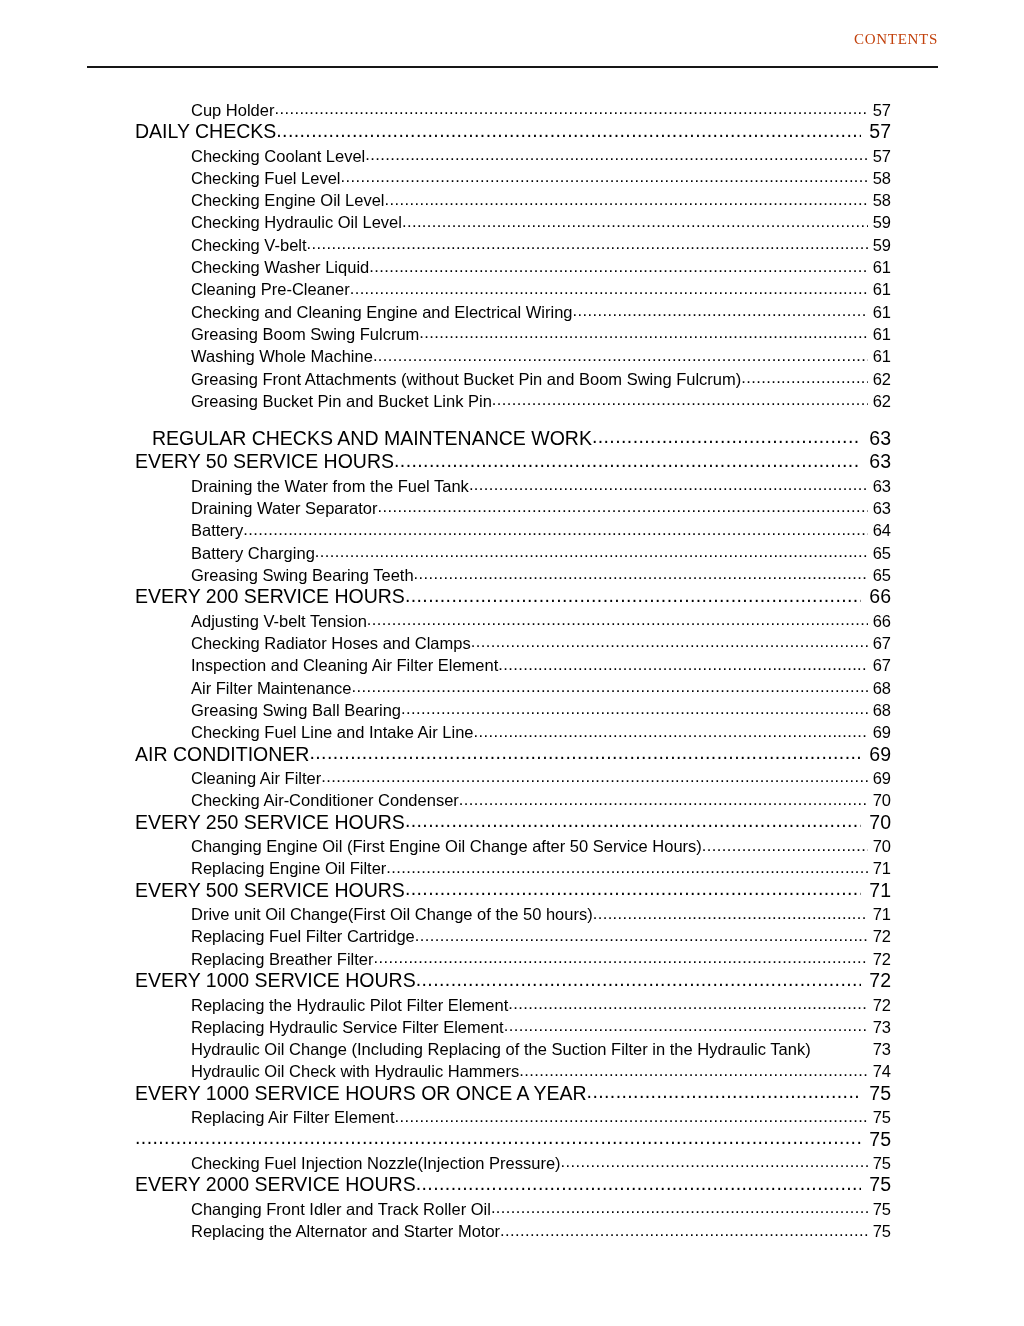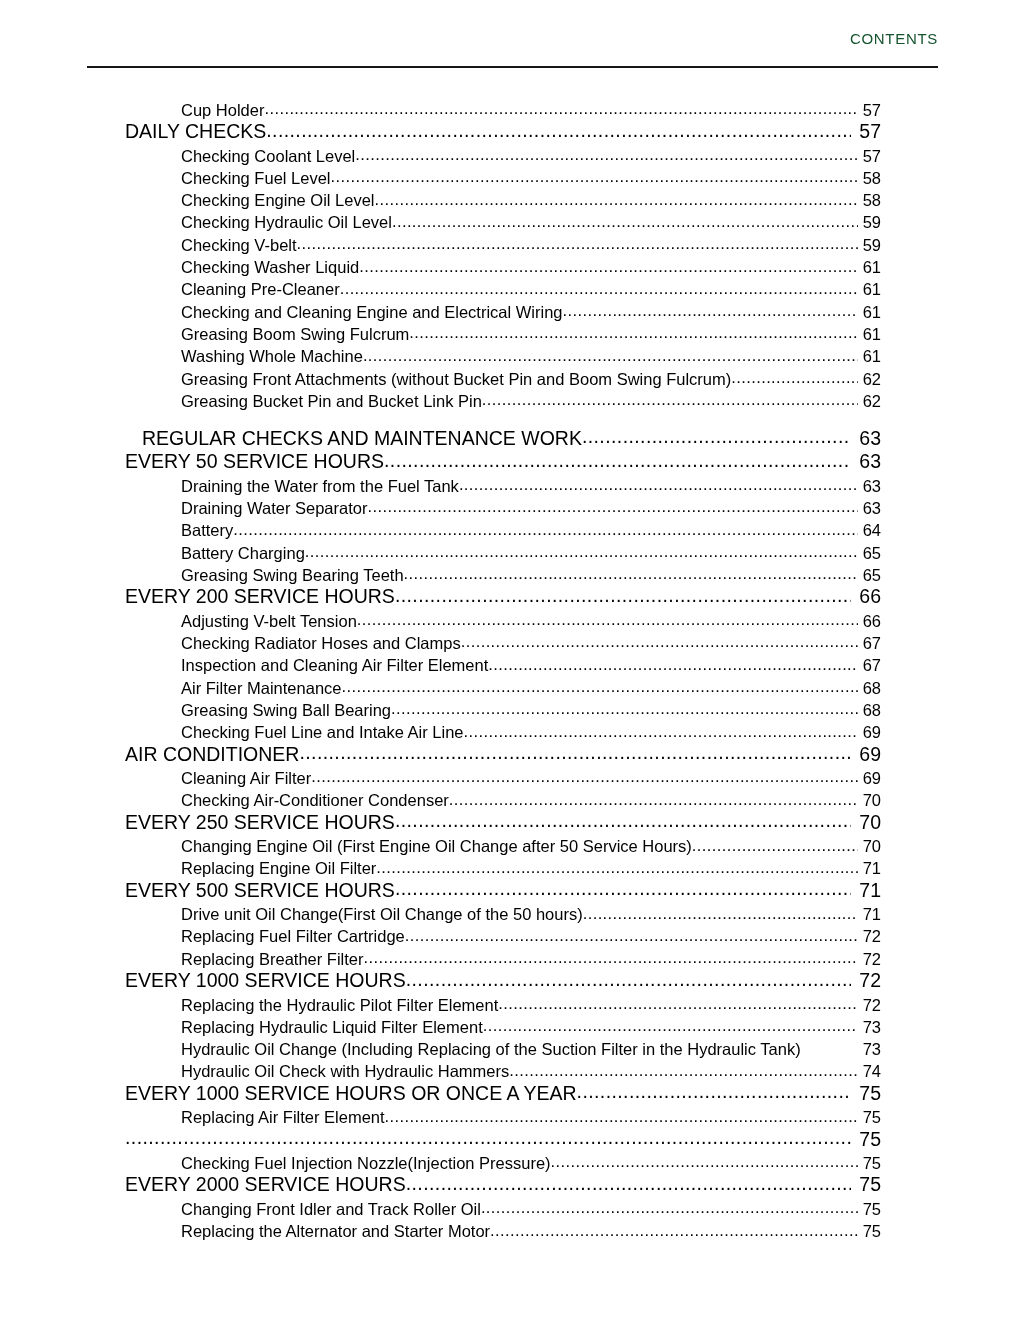--- a/index.html
+++ b/index.html
@@ -28,37 +28,37 @@
   .page-header {
     position: absolute;
     left: 87px;
     top: 30px;
     width: 851px;
     text-align: right;
   }
   .page-header .header-label {
     font-size: 15px;
     letter-spacing: 0.7px;
-    color: #14532d;
-    font-family: Liberation Sans, sans-serif;
+    color: #c2410c;
+    font-family: Liberation Serif, serif;
     margin-left: 12px;
   }
   .header-rule {
     position: absolute;
     left: 87px;
     top: 66px;
     width: 851px;
     height: 0;
     border-top: 2.4px solid #161616;
   }
 
   
   .toc {
     position: absolute;
-    left: 6px;
+    left: 16px;
     top: 96px;
     width: 1004px;
   }
 
   .toc-entry {
     display: flex;
     align-items: flex-end;
     width: 100%;
     box-sizing: border-box;
     padding-right: 129px; 
@@ -330,21 +330,21 @@
         <span class="toc-title">EVERY 1000 SERVICE HOURS</span>
         <span class="toc-leader"></span>
         <span class="toc-page">72</span>
       </div>
       <div class="toc-entry lvl2">
         <span class="toc-title">Replacing the Hydraulic Pilot Filter Element</span>
         <span class="toc-leader"></span>
         <span class="toc-page">72</span>
       </div>
       <div class="toc-entry lvl2">
-        <span class="toc-title">Replacing Hydraulic Liquid Filter Element</span>
+        <span class="toc-title">Replacing Hydraulic Service Filter Element</span>
         <span class="toc-leader"></span>
         <span class="toc-page">73</span>
       </div>
       <div class="toc-entry lvl2 noleader">
         <span class="toc-title">Hydraulic Oil Change (Including Replacing of the Suction Filter in the Hydraulic Tank)</span>
         <span class="toc-leader"></span>
         <span class="toc-page">73</span>
       </div>
       <div class="toc-entry lvl2">
         <span class="toc-title">Hydraulic Oil Check with Hydraulic Hammers</span>

